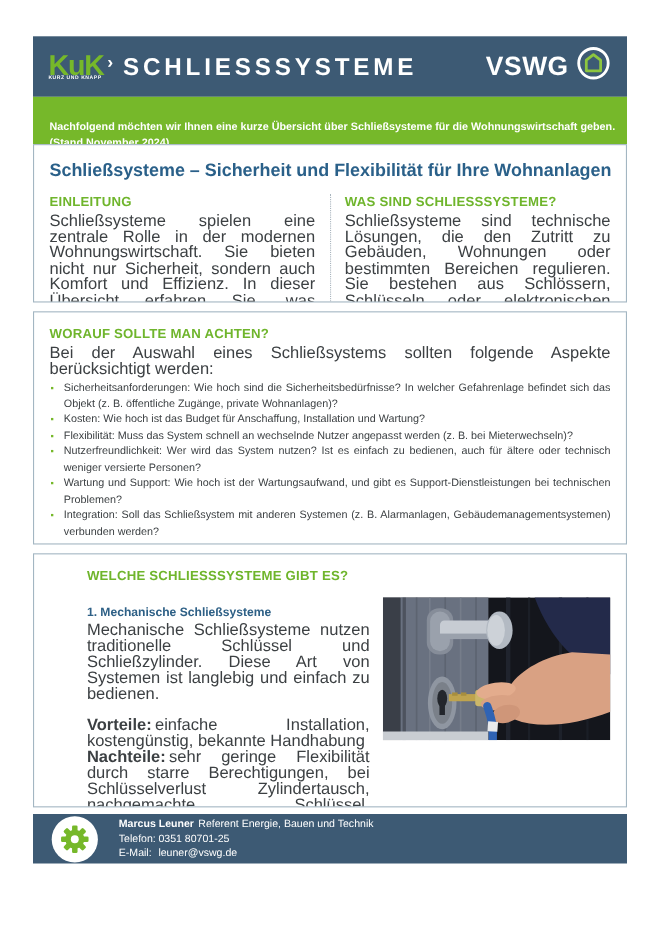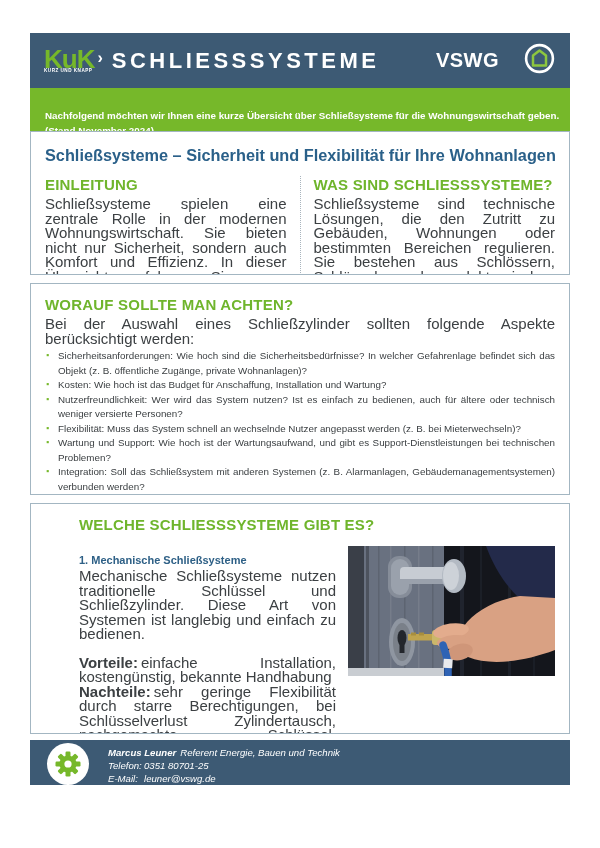--- a/index.html
+++ b/index.html
@@ -7,54 +7,54 @@
   body { font-family:"Liberation Sans", sans-serif; color:#3c4043; position:relative; overflow:hidden; }
   .page { position:absolute; left:30px; top:33px; width:540px; }
 
   
   .topbar { height:55px; background:#3d5a74; display:flex; align-items:center; padding:0 15px 0 14px; }
   .kuk { display:flex; flex-direction:column; align-items:flex-start; line-height:1; margin-top:4px; }
   .kuk-main { color:#76b82a; font-weight:bold; font-size:26px; letter-spacing:-1px; line-height:17px; }
   .kuk-sub { color:#ffffff; font-weight:bold; font-size:4.6px; letter-spacing:0.5px; margin-top:1px; }
   .kuk-chev { color:#ffffff; font-weight:bold; font-size:16px; margin:0 9px 6px 3px; }
   .mast-title { color:#ffffff; font-weight:bold; font-size:22px; letter-spacing:3.5px; flex:1; white-space:nowrap; }
-  .vswg { display:flex; align-items:center; gap:25px; color:#ffffff; font-weight:bold; font-size:20px; letter-spacing:0.5px; }
+  .vswg { display:flex; align-items:center; gap:7px; color:#ffffff; font-weight:bold; font-size:24px; letter-spacing:0.5px; }
 
   
   .banner { height:43px; background:#76b82a; color:#ffffff; font-weight:bold; font-size:9.8px; line-height:15px; padding:20px 15px; overflow:hidden; }
   .banner div { white-space:nowrap; }
 
   
   .panel { border:1px solid #a3b6c2; background:#ffffff; padding:12px 14px; overflow:hidden; }
   .panel-intro { height:144px; }
   .panel-criteria { height:212px; margin-top:8px; }
   .panel-types { height:231px; margin-top:8px;padding-left:48px; }
 
   .doc-title { color:#2a6089; font-weight:bold; font-size:16.3px; margin:2px 0 11px 0; white-space:nowrap; }
-  .green-h { color:#6fb52c; font-weight:bold; font-size:15px; letter-spacing:0.2px; margin-bottom:4px; }
+  .green-h { color:#6fb52c; font-weight:bold; font-size:12px; letter-spacing:0.2px; margin-bottom:4px; }
   .blue-h { color:#2e6086; font-weight:bold; font-size:11px; margin:8px 0 3px 0; }
   .body-text { font-size:15px; line-height:14.5px; text-align:justify; color:#3c4043; hyphens:auto; }
 
   .cols { display:flex; }
   .col { flex:1; min-width:0; }
   .col-left { padding-right:13px; }
   .col-right { border-left:1px dotted #a8b4bd; padding-left:13px; }
 
   ul.crit { list-style:none; margin-top:3px; }
   ul.crit li { position:relative; padding-left:13px; font-size:9.8px; line-height:14.5px; text-align:justify; color:#3c4043; }
   ul.crit li::before { content:"▪"; position:absolute; left:1px; top:-1px; color:#76b82a; font-size:8.5px; }
 
   .type-row { display:flex; margin-top:13px; }
   .type-text { width:305px; padding-right:12px; }
   .proscons { margin-top:14px; }
   .lbl { font-weight:bold; margin-right:3px; }
   .photo { width:207px; height:130px; flex:none; margin-top:0; overflow:hidden; }
 
   
-  .footbar { margin-top:6px; height:45px; background:#3d5a74; display:flex; align-items:flex-end; padding:0 17px;font-style:italic; }
+  .footbar { margin-top:6px; height:45px; background:#3d5a74; display:flex; align-items:center; padding:0 17px; }
   .gear-badge { width:42px; height:42px; border-radius:50%; background:#ffffff; display:flex; align-items:center; justify-content:center; margin-right:19px; flex:none; }
   .contact { color:#ffffff; font-size:9.6px; line-height:13px; }
   .contact .name { font-weight:bold; margin-right:4px; }
   .contact .flabel { display:inline-block; min-width:36px; }
 </style>
 </head>
 <body>
 
 <div class="page">
 
@@ -90,26 +90,26 @@
       </div>
       <div class="col col-right">
         <div class="green-h">WAS SIND SCHLIESSSYSTEME?</div>
         <p class="body-text">Schließsysteme sind technische Lösungen, die den Zutritt zu Gebäuden, Wohnungen oder bestimmten Bereichen regulieren. Sie bestehen aus Schlössern, Schlüsseln oder elektronischen Zutrittsmitteln wie Karten oder Codes und dienen dazu, autorisierten Personen Zugang zu gewähren, während Unbefugte ausgeschlossen werden. Moderne Schließsysteme ermöglichen zudem eine zentrale Verwaltung der Zugangsberechtigungen und bieten damit mehr Flexibilität und Sicherheit.</p>
       </div>
     </div>
   </section>
 
   <section class="panel panel-criteria">
     <div class="green-h">WORAUF SOLLTE MAN ACHTEN?</div>
-    <p class="body-text">Bei der Auswahl eines Schließzylinder sollten folgende Aspekte berücksichtigt werden:</p>
+    <p class="body-text">Bei der Auswahl eines Schließsystems sollten folgende Aspekte berücksichtigt werden:</p>
     <ul class="crit">
       <li>Sicherheitsanforderungen: Wie hoch sind die Sicherheitsbedürfnisse? In welcher Gefahrenlage befindet sich das Objekt (z. B. öffentliche Zugänge, private Wohnanlagen)?</li>
       <li>Kosten: Wie hoch ist das Budget für Anschaffung, Installation und Wartung?</li>
+      <li>Flexibilität: Muss das System schnell an wechselnde Nutzer angepasst werden (z. B. bei Mieterwechseln)?</li>
       <li>Nutzerfreundlichkeit: Wer wird das System nutzen? Ist es einfach zu bedienen, auch für ältere oder technisch weniger versierte Personen?</li>
-      <li>Flexibilität: Muss das System schnell an wechselnde Nutzer angepasst werden (z. B. bei Mieterwechseln)?</li>
       <li>Wartung und Support: Wie hoch ist der Wartungsaufwand, und gibt es Support-Dienstleistungen bei technischen Problemen?</li>
       <li>Integration: Soll das Schließsystem mit anderen Systemen (z. B. Alarmanlagen, Gebäudemanagementsystemen) verbunden werden?</li>
     </ul>
   </section>
 
   <section class="panel panel-types">
     <div class="green-h">WELCHE SCHLIESSSYSTEME GIBT ES?</div>
     <div class="type-row">
       <div class="type-text">
         <h3 class="blue-h">1. Mechanische Schließsysteme</h3>

